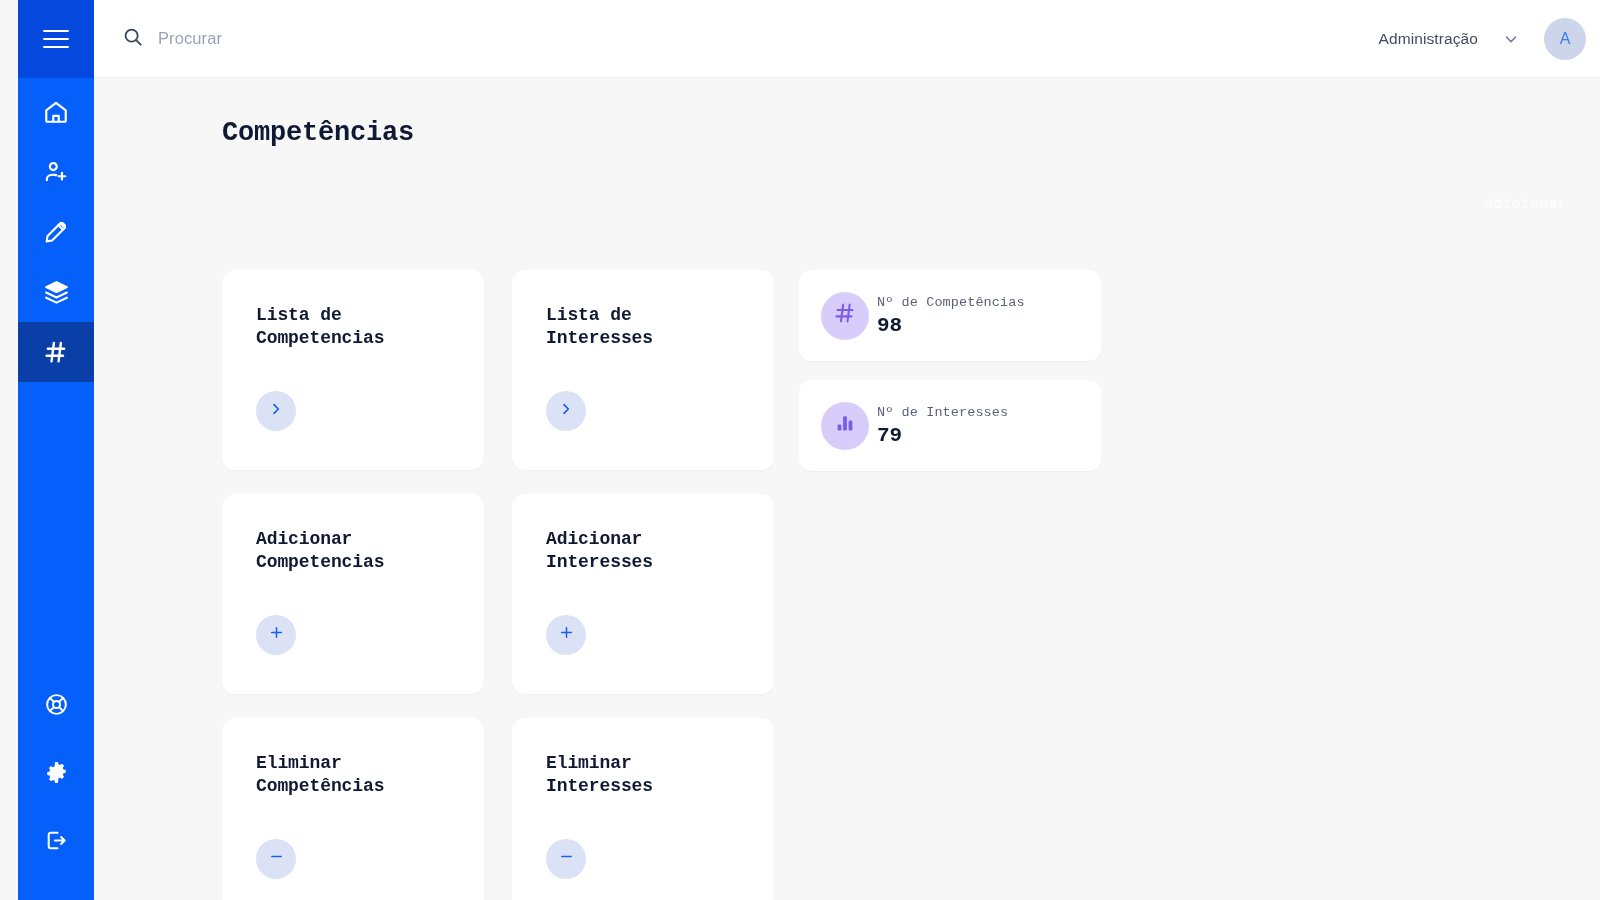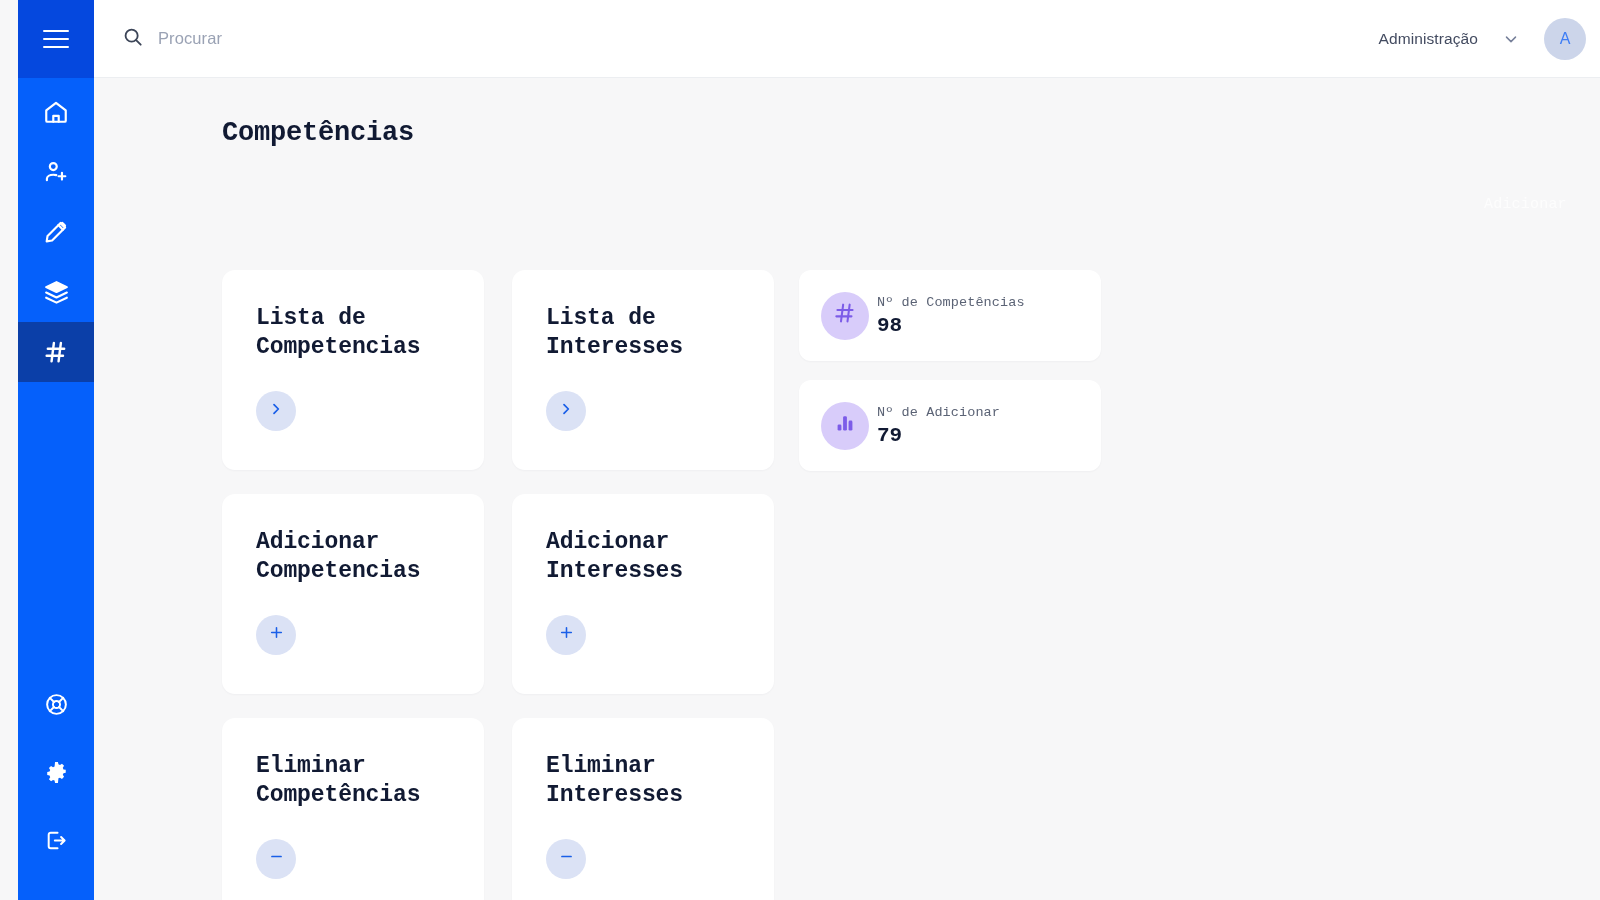--- a/index.html
+++ b/index.html
@@ -200,21 +200,21 @@
     width: 262px;
     height: 200px;
     background: #ffffff;
     border-radius: 13px;
     padding: 34px 34px 0 34px;
     position: relative;
     cursor: pointer;
     box-shadow: 0 1px 2px rgba(17,26,51,0.035);
   }
   .card-title {
-    font-size: 23px;
+    font-size: 18px;
     font-weight: bold;
     line-height: 1.25;
     color: #111a33;
     letter-spacing: -0.1px;
     white-space: pre-line;
   }
   .card-action {
     position: absolute;
     left: 34px;
     bottom: 39px;
@@ -503,21 +503,21 @@
           <div class="stat-icon">
             <span>
               <svg width="24" height="24" viewBox="0 0 24 24" fill="#7c5ce8">
                 <rect x="4.6" y="13.4" width="3.8" height="6.2" rx="1.3"></rect>
                 <rect x="10.1" y="5.2" width="3.8" height="14.4" rx="1.3"></rect>
                 <rect x="15.6" y="9.6" width="3.8" height="10" rx="1.3"></rect>
               </svg>
             </span>
           </div>
           <div class="stat-text">
-            <span class="stat-label">Nº de Adicionar</span>
+            <span class="stat-label">Nº de Interesses</span>
             <span class="stat-value">79</span>
           </div>
         </div>
 
       </div>
 
     </section>
   </div>
 </div>
 

